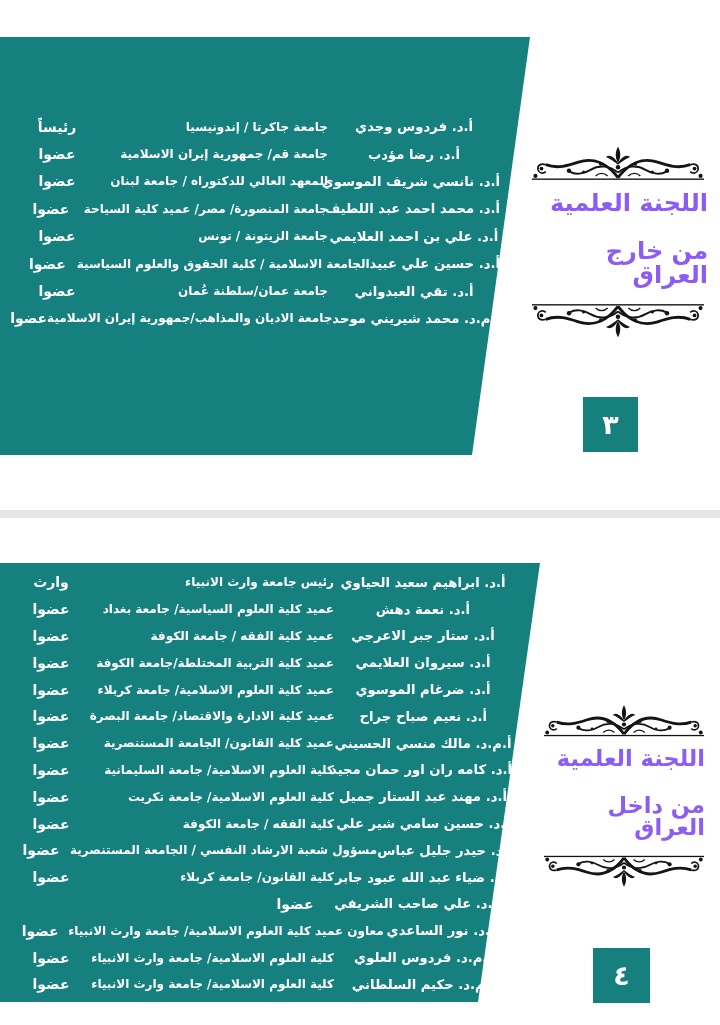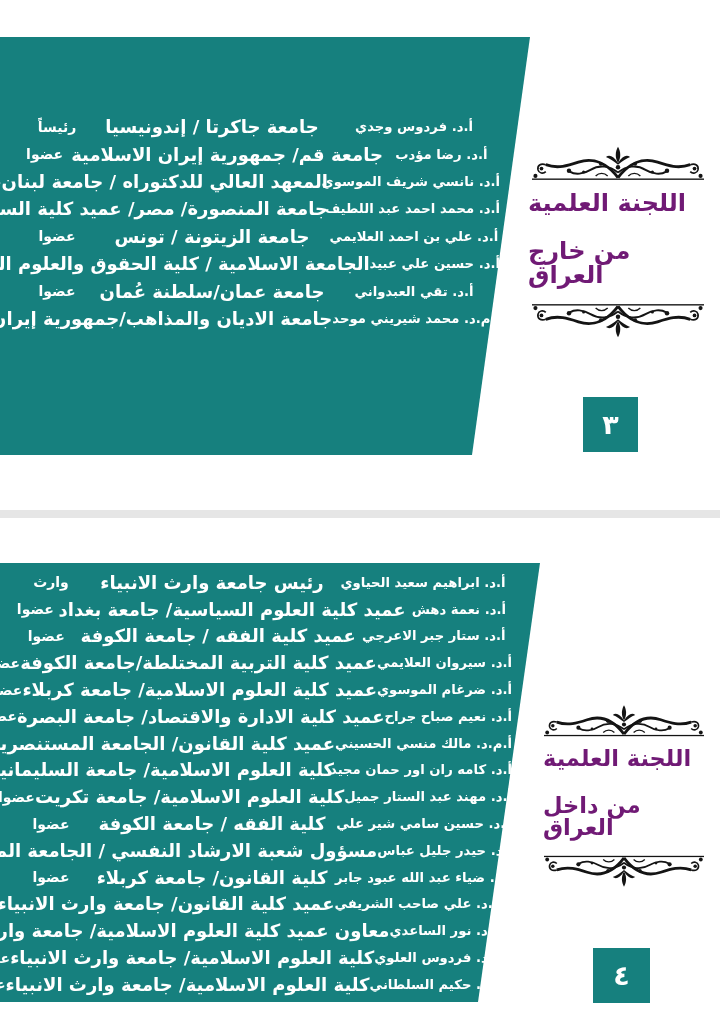--- a/index.html
+++ b/index.html
@@ -18,25 +18,25 @@
 
   
   .rows{position:absolute;direction:rtl;}
   .rows-1{top:113px;right:220px;width:482px;}
   .rows-2{top:569px;right:208px;width:500px;}
   .row{display:flex;align-items:center;color:#ffffff;font-weight:bold;white-space:nowrap;}
   .rows-1 .row{height:27.4px;}
   .rows-2 .row{height:26.8px;}
   .row .name{width:172px;text-align:center;font-size:13.2px;}
   .rows-2 .row .name{width:178px;}
-  .row .affiliation{flex:1;text-align:center;font-size:18px;}
+  .row .affiliation{flex:1;font-size:12px;}
   .row .role{width:78px;text-align:center;font-size:14px;}
 
   
-  .side-panel{position:absolute;text-align:left;color:#701a75;}
+  .side-panel{position:absolute;text-align:right;color:#8b5cf6;}
   .side-panel-1{left:528px;top:141px;width:180px;}
   .side-panel-2{left:543px;top:700px;width:162px;}
   .title-line{font-weight:bold;font-size:24px;line-height:1.0;}
   .side-panel-2 .title-line{font-size:22.5px;}
   .t1{margin-top:6px;}
   .t2{margin-top:24px;margin-bottom:12px;}
   .orn{display:block;margin:0 auto;}
   .orn.flip{transform:scaleY(-1);}
 
   
@@ -200,21 +200,20 @@
           <div class="affiliation">مسؤول شعبة الارشاد النفسي / الجامعة المستنصرية</div>
           <div class="role">عضوا</div>
         </div>
         <div class="row">
           <div class="name">أ.د. ضياء عبد الله عبود جابر</div>
           <div class="affiliation">كلية القانون/ جامعة كربلاء</div>
           <div class="role">عضوا</div>
         </div>
         <div class="row">
           <div class="name">أ.م.د. علي صاحب الشريفي</div>
-          <div class="affiliation">عميد كلية القانون/ جامعة وارث الانبياء</div>
           <div class="role">عضوا</div>
         </div>
         <div class="row">
           <div class="name">أ.م.د. نور الساعدي</div>
           <div class="affiliation">معاون عميد كلية العلوم الاسلامية/ جامعة وارث الانبياء</div>
           <div class="role">عضوا</div>
         </div>
         <div class="row">
           <div class="name">أ.م.د. فردوس العلوي</div>
           <div class="affiliation">كلية العلوم الاسلامية/ جامعة وارث الانبياء</div>

